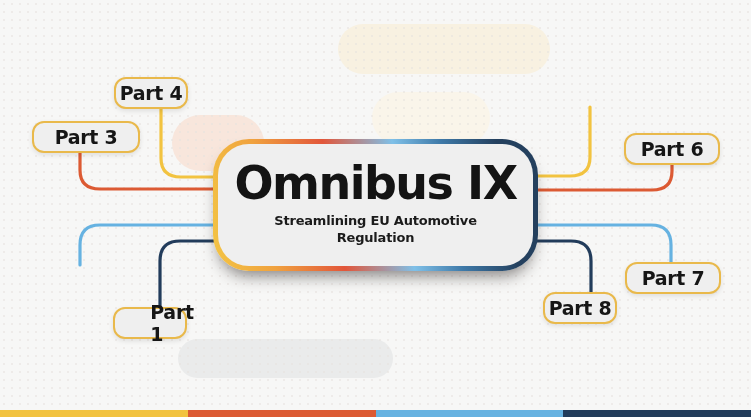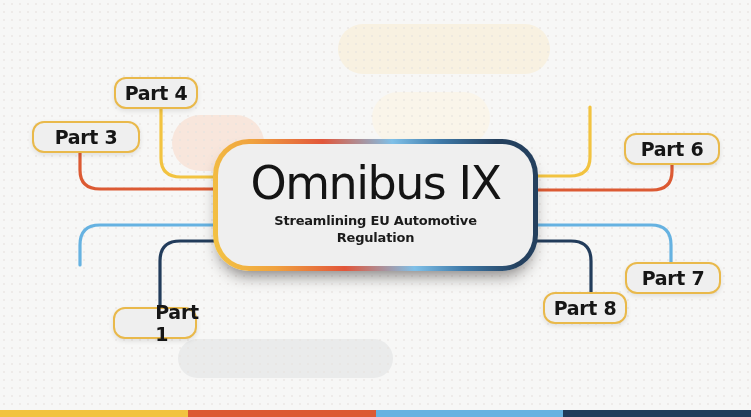--- a/index.html
+++ b/index.html
@@ -25,21 +25,21 @@
   .blob-peach{left:172px;top:115px;width:92px;height:56px;border-radius:28px;background:#f8e6dc;}
   .blob-gray{left:178px;top:339px;width:215px;height:39px;border-radius:20px;background:#eaebeb;}
 
   
   svg.connectors{position:absolute;left:0;top:0;z-index:2;}
   svg.connectors path{fill:none;stroke-width:3.2;stroke-linecap:round;}
 
   
   .part-box{
     position:absolute;z-index:3;
-    width:84px;height:32px;box-sizing:border-box;
+    width:74px;height:32px;box-sizing:border-box;
     background:#efefef;border:2px solid #e9b94b;border-radius:12px;
     display:flex;align-items:center;justify-content:center;
     font-size:19px;font-weight:800;color:#161616;letter-spacing:-.3px;
     box-shadow:0 2px 5px rgba(0,0,0,.10);
   }
   .pos-p4{left:114px;top:77px;}
   .pos-p3{left:32px;top:121px;width:108px;}
   .pos-p5{left:543px;top:77px;}
   .pos-p6{left:624px;top:121px;width:96px;margin-top:12px;}
   .pos-p2{left:32px;top:263px;width:96px;}
@@ -54,21 +54,21 @@
     background:linear-gradient(80deg,#f3c544 0%,#f0a23f 18%,#e2563a 38%,#7fc0e8 58%,#3e79a8 72%,#24405e 88%);
     box-shadow:0 10px 15px -5px rgba(45,40,38,.55);
   }
   .center-inner{
     width:100%;height:100%;box-sizing:border-box;border-radius:31px;
     background:#efefef;
     display:flex;flex-direction:column;align-items:center;justify-content:center;
     text-align:center;padding:4px 12px 8px;
   }
   .center-title{
-    font-size:46px;font-weight:400;color:#141414;letter-spacing:-1.5px;
+    font-size:46px;font-weight:700;color:#141414;letter-spacing:-1.5px;
     line-height:1.05;white-space:nowrap;
   }
   .center-subtitle{
     margin-top:6px;font-size:13px;font-weight:700;color:#1b1b1b;
     line-height:1.3;max-width:282px;letter-spacing:-.2px;
   }
 
   
   .footer-bar{
     position:absolute;left:0;bottom:0;width:751px;height:7px;z-index:4;

